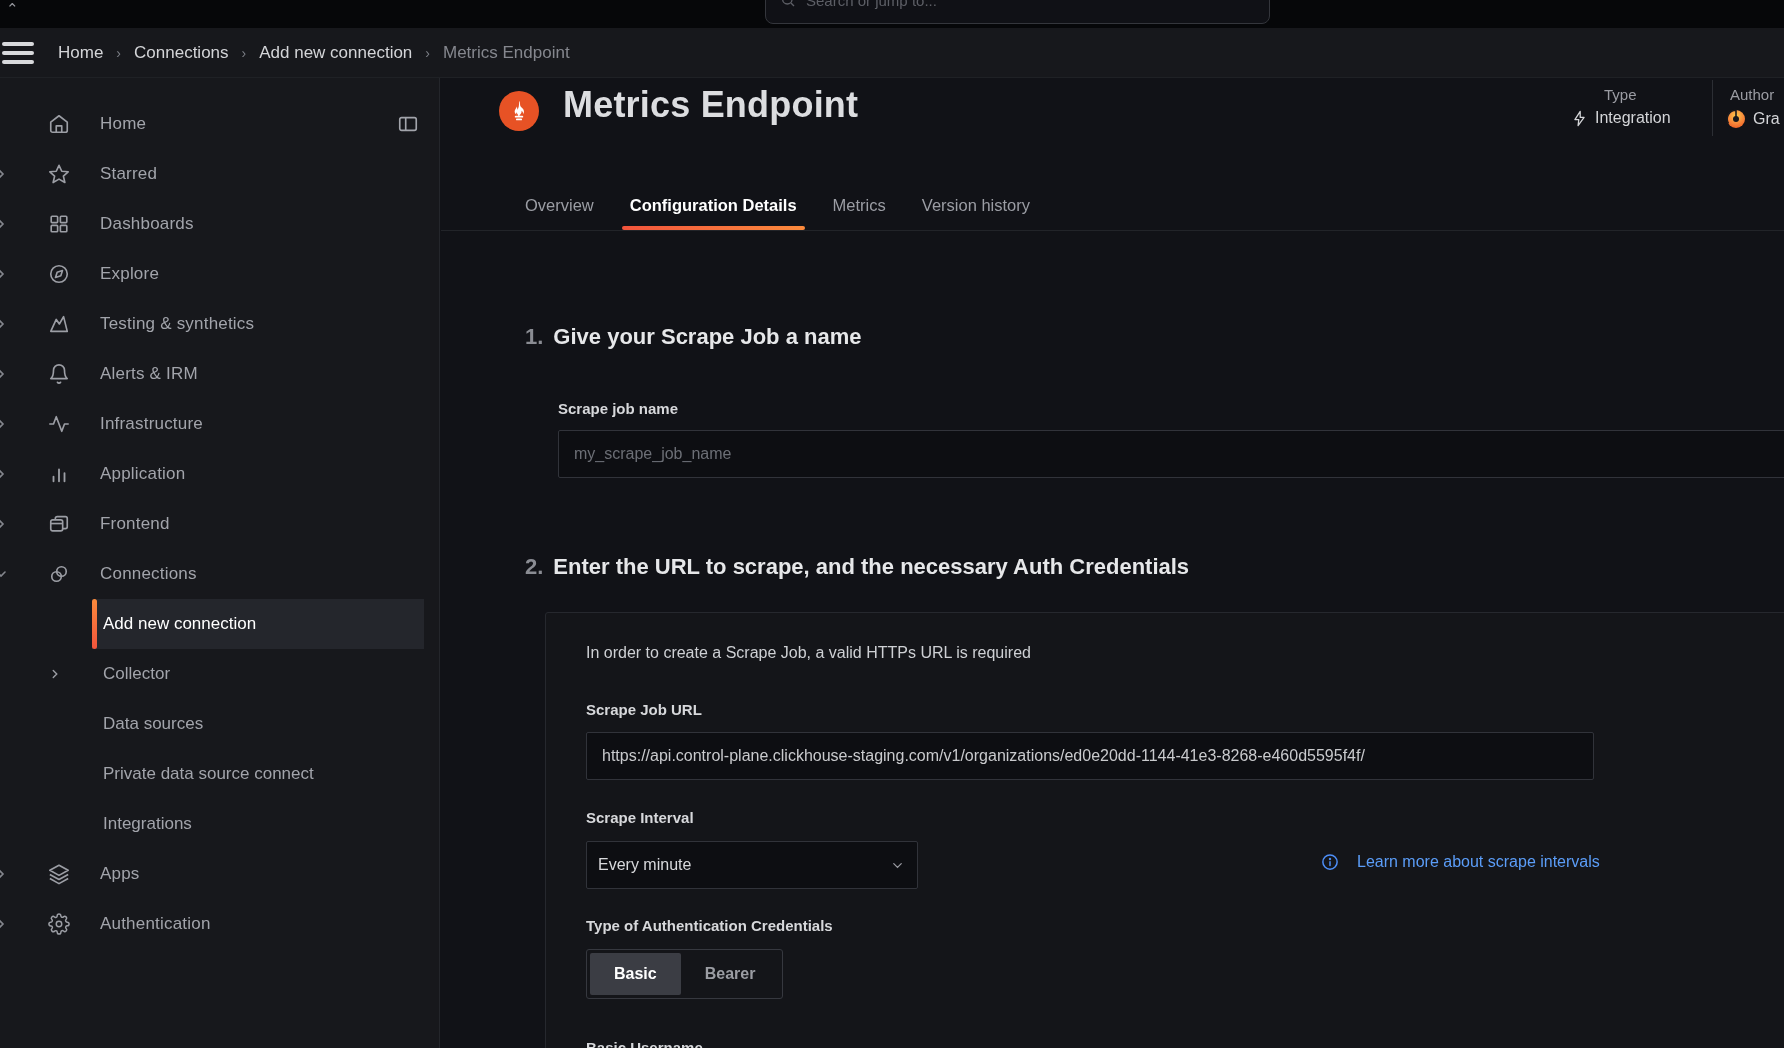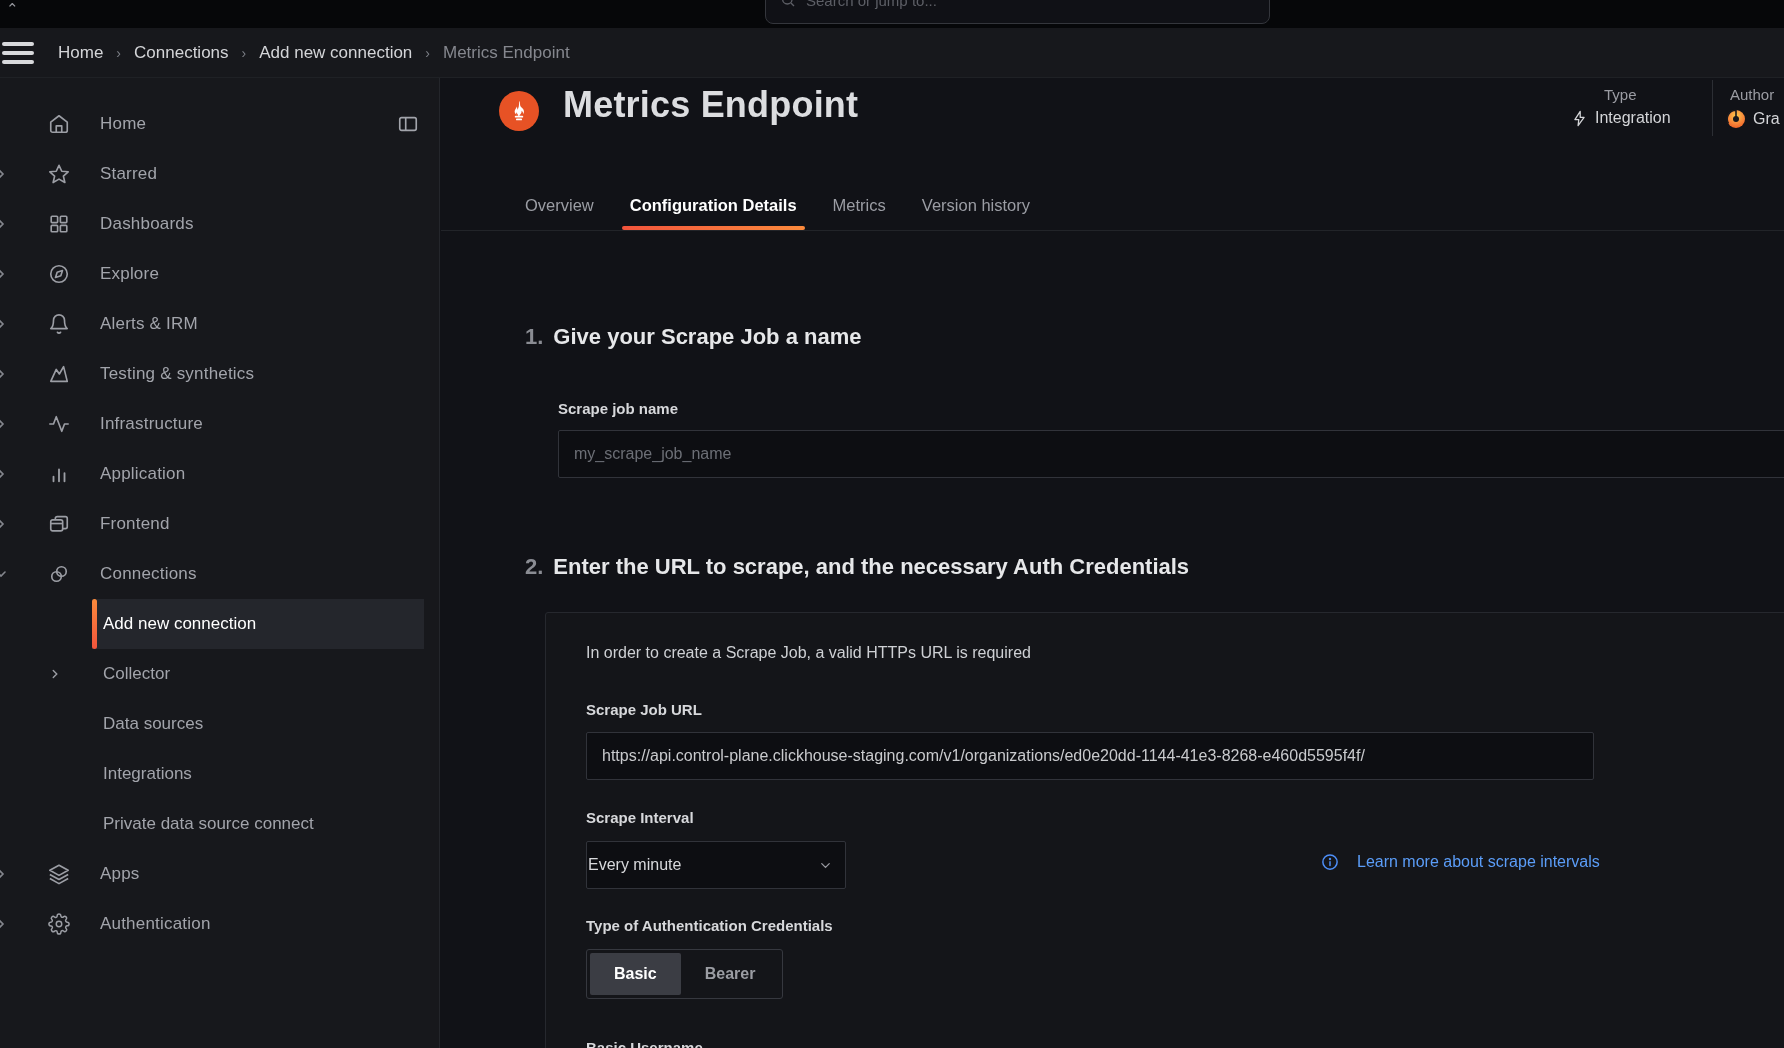--- a/index.html
+++ b/index.html
@@ -69,23 +69,23 @@
               font-size:16px; padding:0 15px; font-family:"Liberation Sans", sans-serif; outline:none; }
   .gf-input::placeholder { color:#6c6f76; }
   #scrape-name-input { position:absolute; left:117px; top:352px; width:1238px; height:48px; }
 
   .card { position:absolute; left:104px; top:534px; width:1252px; height:560px;
           background:#141519; border:1px solid #26282e; border-radius:3px; }
   .card-note { position:absolute; left:40px; top:31px; font-size:16px; color:#ced0d4; }
   .url-label { left:40px; top:88px; }
   #url-input { position:absolute; left:40px; top:119px; width:1008px; height:48px; white-space:nowrap; overflow:hidden; }
   .interval-label { left:40px; top:196px; }
-  .select { position:absolute; left:40px; top:228px; width:260px; height:48px; background:#0d0e12;
+  .select { position:absolute; left:40px; top:228px; width:332px; height:48px; background:#0d0e12;
             border:1px solid #31333a; border-radius:2px; display:flex; align-items:center;
-            padding:0 1px; cursor:pointer; }
+            padding:0 11px; cursor:pointer; }
   .select .sel-text { font-size:16px; color:#d8d9dc; }
   .select .chev { position:absolute; right:12px; width:15px; height:15px; color:#9a9ba2; }
   .learn-link { position:absolute; left:775px; top:240px; display:flex; align-items:center; gap:18px;
                 color:#5b9df8; font-size:16px; font-weight:500; cursor:pointer; }
   .auth-label { left:40px; top:304px; }
   .toggle-group { position:absolute; left:40px; top:336px; height:50px; display:inline-flex;
                   border:1px solid #36383f; border-radius:3px; padding:3px; background:transparent; }
   .toggle-btn { border:none; background:transparent; color:#9b9da3; font-size:16px; font-weight:600;
                 padding:8px 24px; border-radius:2px; cursor:pointer; font-family:"Liberation Sans", sans-serif; }
   .toggle-btn.selected { background:#3b3d44; color:#ffffff; font-weight:700; }
@@ -192,40 +192,40 @@
       <span class="lbl">Explore</span>
     </div>
 
     <div class="nav-row">
       <span class="edge-chev">
           <svg viewBox="0 0 24 24" fill="none" stroke="currentColor" stroke-width="2.4" stroke-linecap="round">
             <polyline points="9 6 15 12 9 18"></polyline>
           </svg>
         </span>
       <span class="icon">
+          <svg viewBox="0 0 24 24" fill="none" stroke="currentColor" stroke-width="1.8" stroke-linejoin="round">
+            <path d="M3 20 9 7l3.4 5L17 4l4 16z"></path>
+          </svg>
+        </span>
+      <span class="lbl">Testing &amp; synthetics</span>
+    </div>
+
+    <div class="nav-row">
+      <span class="edge-chev">
+          <svg viewBox="0 0 24 24" fill="none" stroke="currentColor" stroke-width="2.4" stroke-linecap="round">
+            <polyline points="9 6 15 12 9 18"></polyline>
+          </svg>
+        </span>
+      <span class="icon">
           <svg viewBox="0 0 24 24" fill="none" stroke="currentColor" stroke-width="1.8" stroke-linecap="round" stroke-linejoin="round">
             <path d="M18 8a6 6 0 0 0-12 0c0 7-3 9-3 9h18s-3-2-3-9"></path>
             <path d="M13.7 21a2 2 0 0 1-3.4 0"></path>
           </svg>
         </span>
       <span class="lbl">Alerts &amp; IRM</span>
-    </div>
-
-    <div class="nav-row">
-      <span class="edge-chev">
-          <svg viewBox="0 0 24 24" fill="none" stroke="currentColor" stroke-width="2.4" stroke-linecap="round">
-            <polyline points="9 6 15 12 9 18"></polyline>
-          </svg>
-        </span>
-      <span class="icon">
-          <svg viewBox="0 0 24 24" fill="none" stroke="currentColor" stroke-width="1.8" stroke-linejoin="round">
-            <path d="M3 20 9 7l3.4 5L17 4l4 16z"></path>
-          </svg>
-        </span>
-      <span class="lbl">Testing &amp; synthetics</span>
     </div>
 
     <div class="nav-row">
       <span class="edge-chev">
           <svg viewBox="0 0 24 24" fill="none" stroke="currentColor" stroke-width="2.4" stroke-linecap="round">
             <polyline points="9 6 15 12 9 18"></polyline>
           </svg>
         </span>
       <span class="icon">
           <svg viewBox="0 0 24 24" fill="none" stroke="currentColor" stroke-width="1.8" stroke-linecap="round" stroke-linejoin="round">
@@ -300,27 +300,27 @@
     </div>
 
     <div class="nav-sub">
       <div class="pill">
           <span class="lbl">Data sources</span>
         </div>
     </div>
 
     <div class="nav-sub">
       <div class="pill">
-          <span class="lbl">Integrations</span>
+          <span class="lbl">Private data source connect</span>
         </div>
     </div>
 
     <div class="nav-sub">
       <div class="pill">
-          <span class="lbl">Private data source connect</span>
+          <span class="lbl">Integrations</span>
         </div>
     </div>
 
     <div class="nav-row">
       <span class="edge-chev">
           <svg viewBox="0 0 24 24" fill="none" stroke="currentColor" stroke-width="2.4" stroke-linecap="round">
             <polyline points="9 6 15 12 9 18"></polyline>
           </svg>
         </span>
       <span class="icon">

